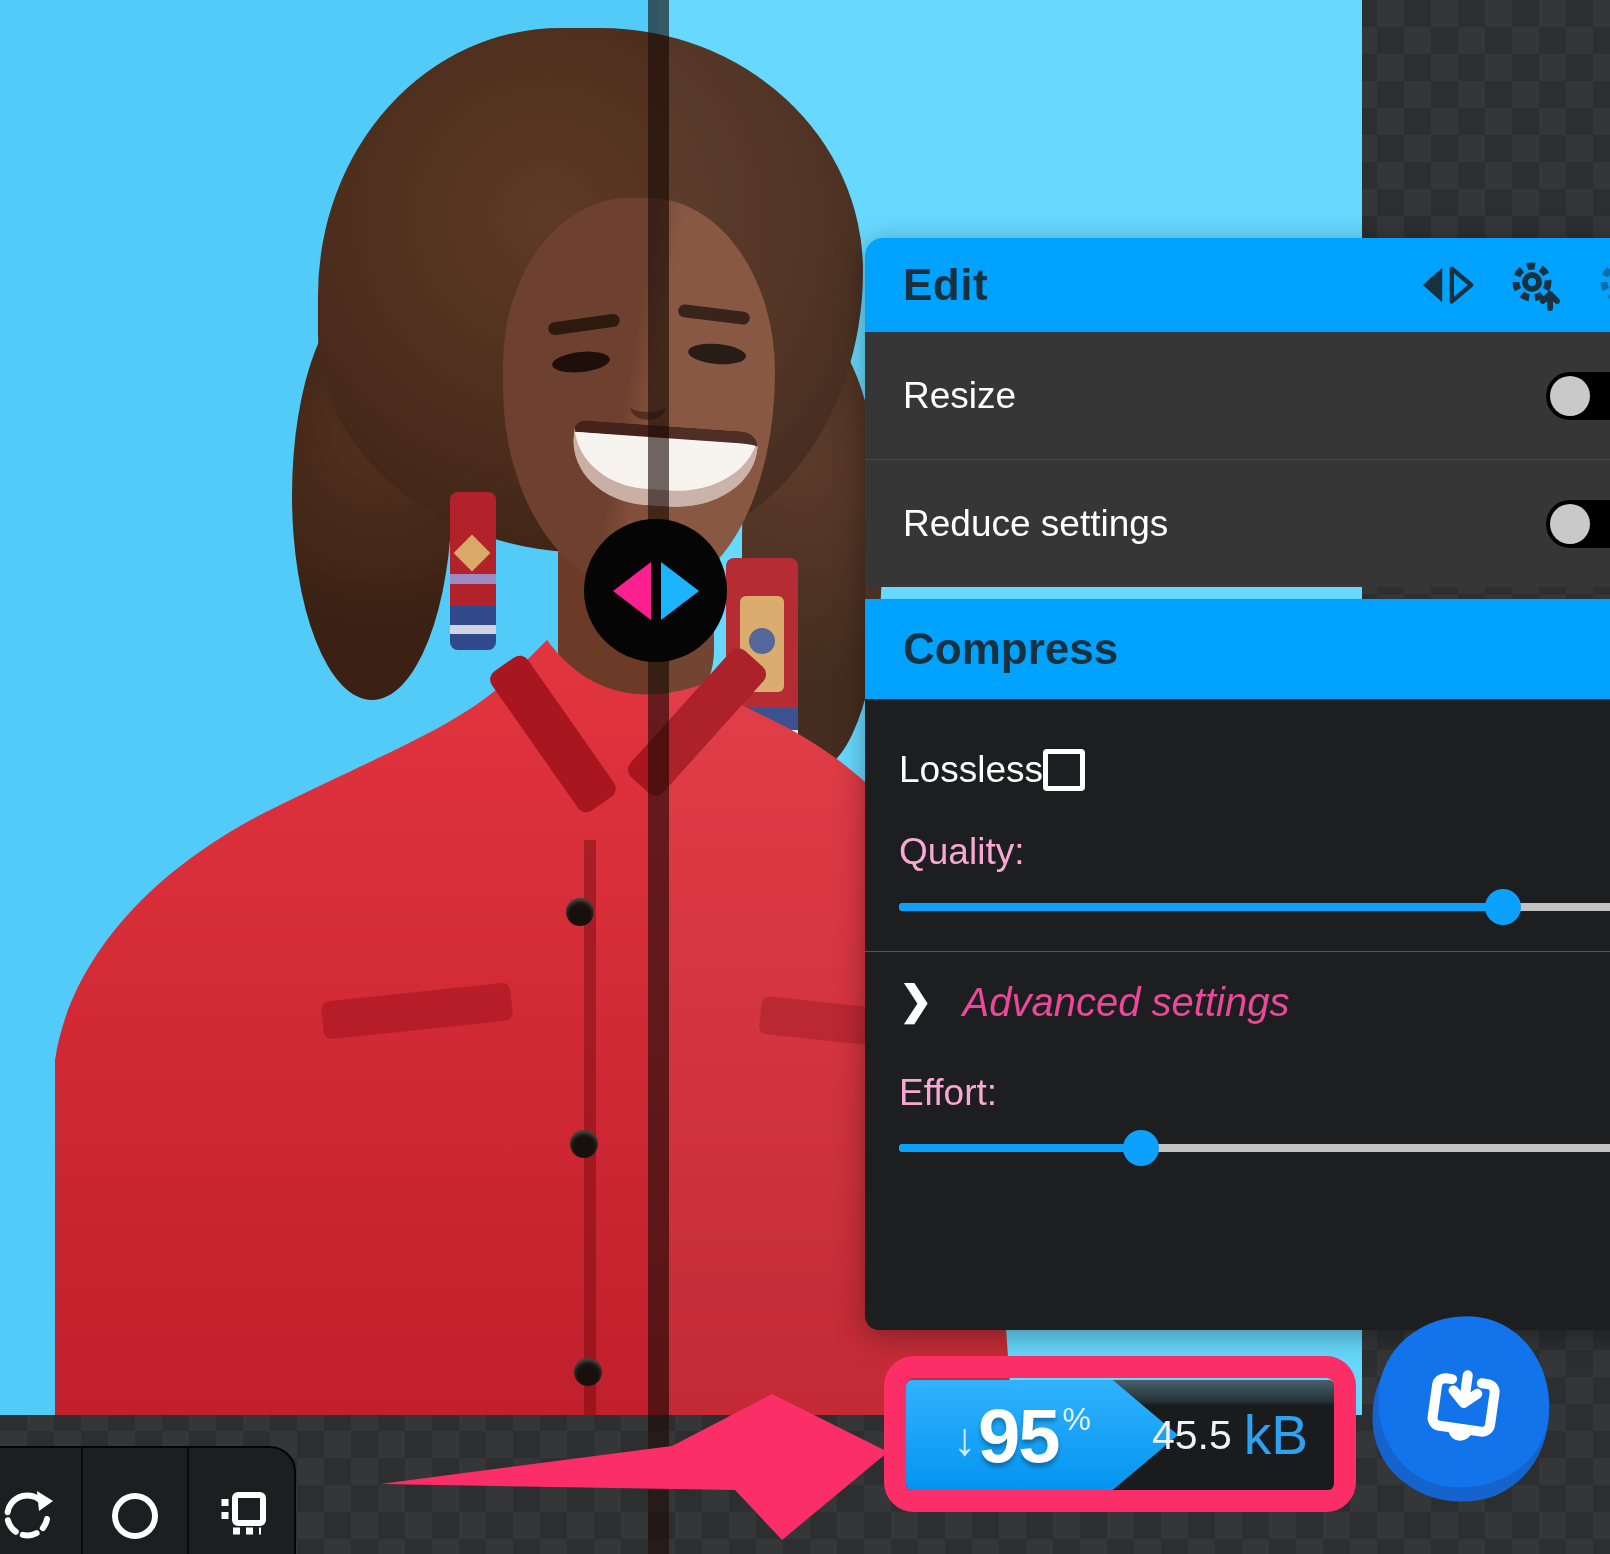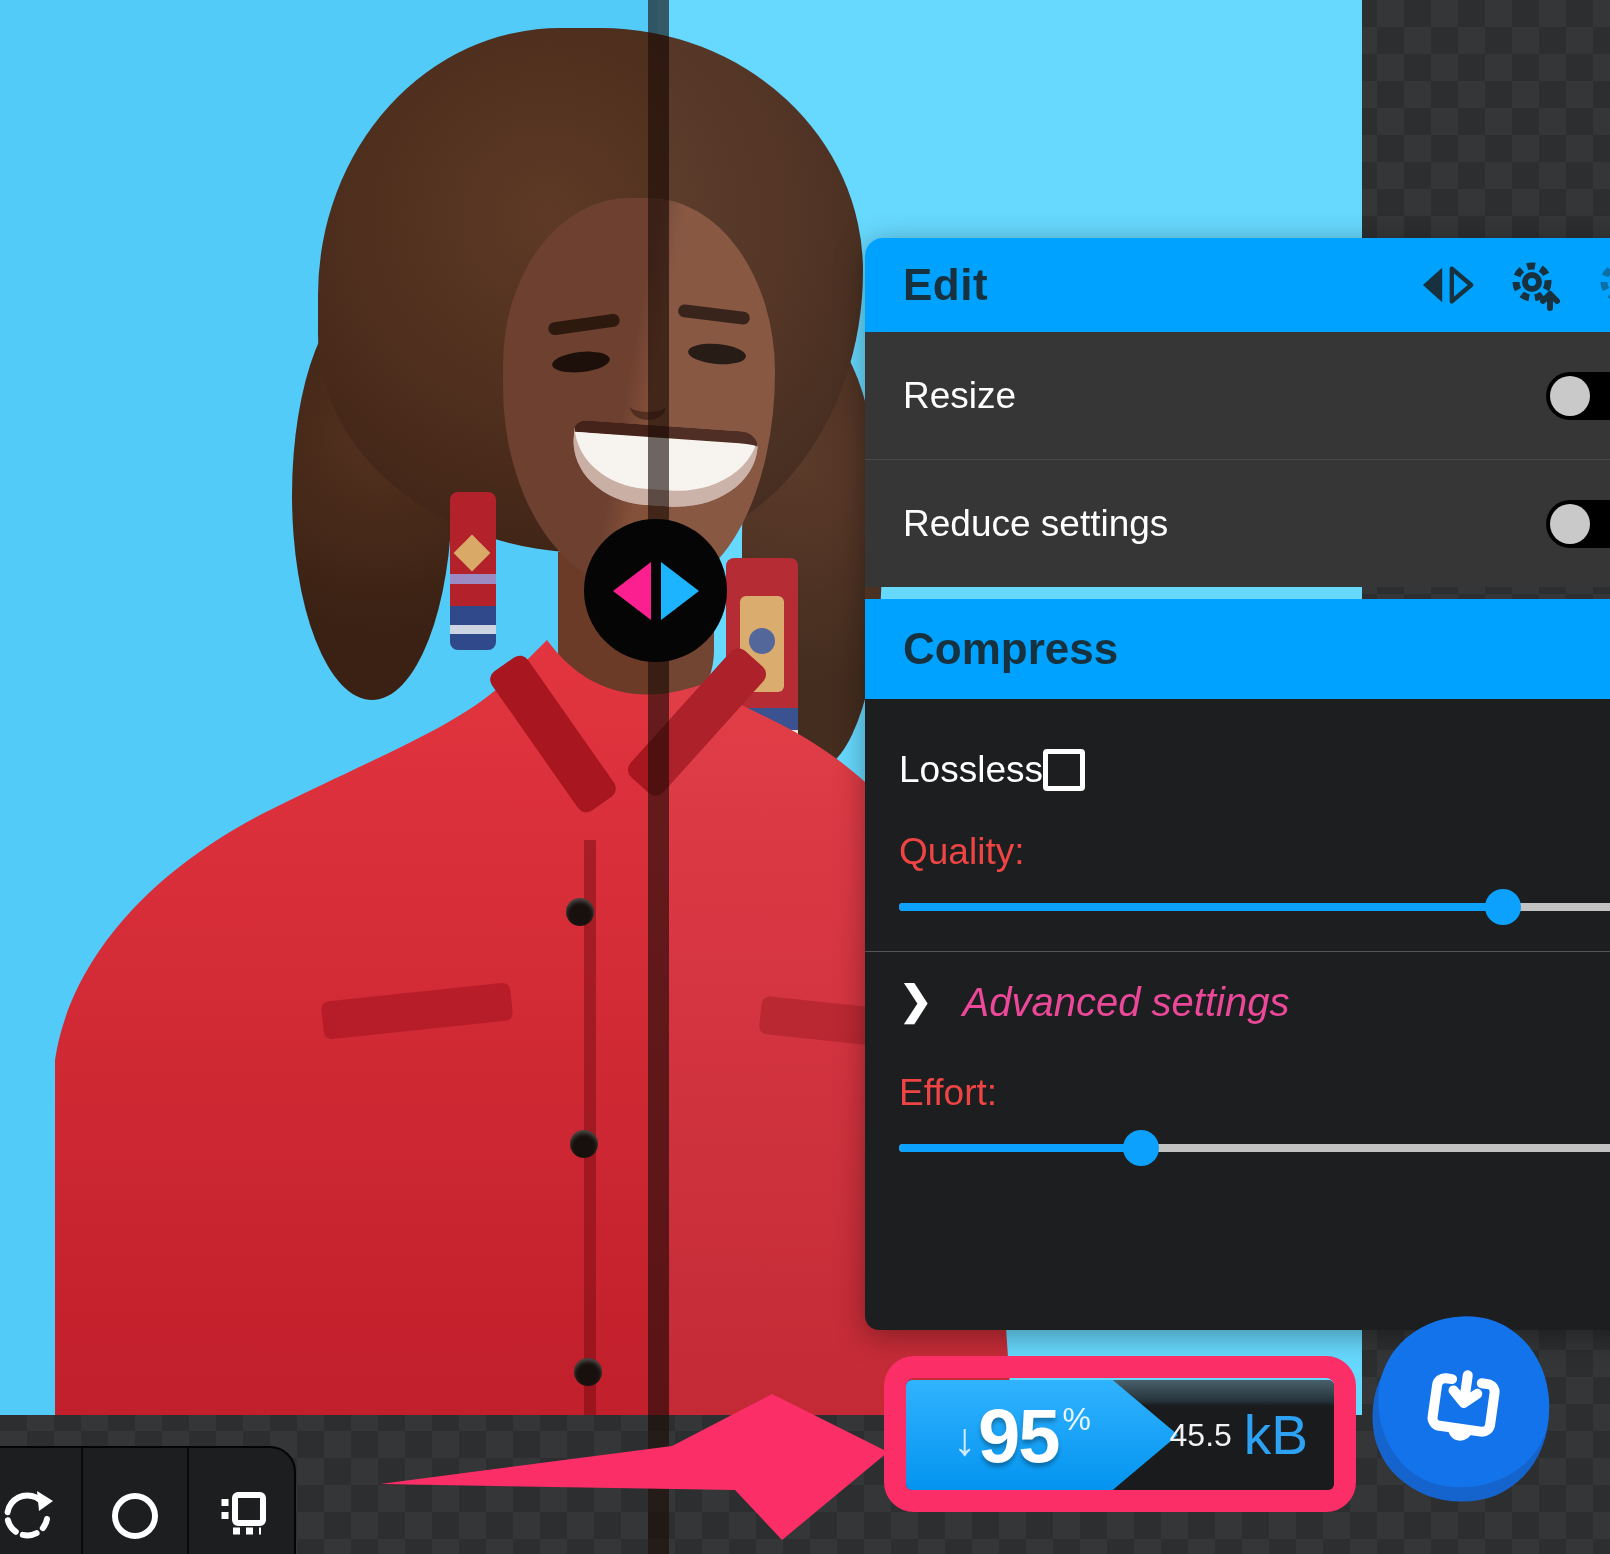--- a/index.html
+++ b/index.html
@@ -104,21 +104,21 @@
 
   .p-section { flex:1; background:#1d1e1f; padding:26px 34px 14px; display:flex; flex-direction:column; }
   .codec-select { height:90px; background:#3c3c3c; border-radius:10px; display:flex; align-items:center;
     justify-content:space-between; padding:0 36px; margin-bottom:34px; cursor:pointer; flex:none; }
   .codec-select .val { font-size:37px; color:#fff; }
 
   .field-row { height:90px; display:flex; align-items:center; justify-content:flex-start; flex:none; }
   .field-row .lbl { font-size:37px; color:#fff; }
   .checkbox { width:42px; height:42px; border:5px solid #fff; border-radius:4px; background:transparent; cursor:pointer; flex:none; }
   .labels-row { height:64px; display:flex; align-items:flex-end; justify-content:space-between; flex:none; padding-bottom:6px; }
-  .labels-row .lbl { font-size:37px; color:#ef4444;margin-top:8px; }
+  .labels-row .lbl { font-size:37px; color:#f9a8d4;margin-top:8px; }
   .num-val { font-size:37px; color:#fff; border-bottom:6px dotted #1e9dff; padding-bottom:3px; cursor:text; }
 
   .slider { position:relative; height:56px; flex:none; cursor:pointer; }
   .slider .track { position:absolute; left:0; right:0; top:24px; height:8px; background:#c2c2c2; border-radius:4px; }
   .slider .fill  { position:absolute; left:0; top:24px; height:8px; background:#0ba1fd; border-radius:4px; }
   .slider .thumb { position:absolute; top:10px; width:36px; height:36px; margin-left:-18px;
     background:#0ba1fd; border-radius:50%; }
 
   .section-divider { height:1px; background:#555; margin:16px -34px 10px; flex:none; }
   .advanced-row { height:80px; display:flex; align-items:center; gap:30px; flex:none; cursor:pointer; }
@@ -143,21 +143,21 @@
     background:linear-gradient(180deg,#48606b,#26333a 80%,transparent); }
   .badge { position:absolute; left:0; top:0; width:272px; height:110px;
     clip-path:polygon(0 0,76% 0,100% 50%,76% 100%,0 100%);
     background:linear-gradient(180deg,#31b3ff,#0394f0);
     display:flex; align-items:center; justify-content:center; padding-right:40px; }
   .badge .dn { font-size:46px; color:#cfeaff; margin-right:2px; transform:translateY(4px); }
   .badge .pct { font-size:76px; font-weight:bold; color:#fff; letter-spacing:-2px;
     text-shadow:0 4px 4px rgba(0,0,0,.3); }
   .badge .sign { font-size:32px; color:#eaf6ff; transform:translateY(-16px); margin-left:4px; }
   .size-text { position:absolute; right:26px; top:0; height:110px; display:flex; align-items:center; gap:12px; }
-  .size-text .num { font-size:32px; color:#f2f2f2; }
+  .size-text .num { font-size:41px; color:#f2f2f2; }
   .size-text .unit { font-size:55px; color:#2da1f2; }
   .results-tail { position:absolute; left:1386px; top:1438px; width:30px; height:30px;
     background:#1c1f21; transform:rotate(45deg); z-index:6; }
 
   .download { position:absolute; left:1372px; top:1316px; width:184px; height:186px; z-index:9; cursor:pointer; }
   .download .blob-shadow { position:absolute; left:0px; top:12px; width:178px; height:174px;
     background:#1564cd; border-radius:46% 54% 48% 52% / 52% 46% 54% 48%; transform:rotate(-10deg); }
   .download .blob { position:absolute; left:6px; top:0; width:172px; height:172px;
     background:#1373ea; border-radius:52% 48% 54% 46% / 48% 54% 46% 52%; transform:rotate(8deg);
     display:flex; align-items:center; justify-content:center; }

